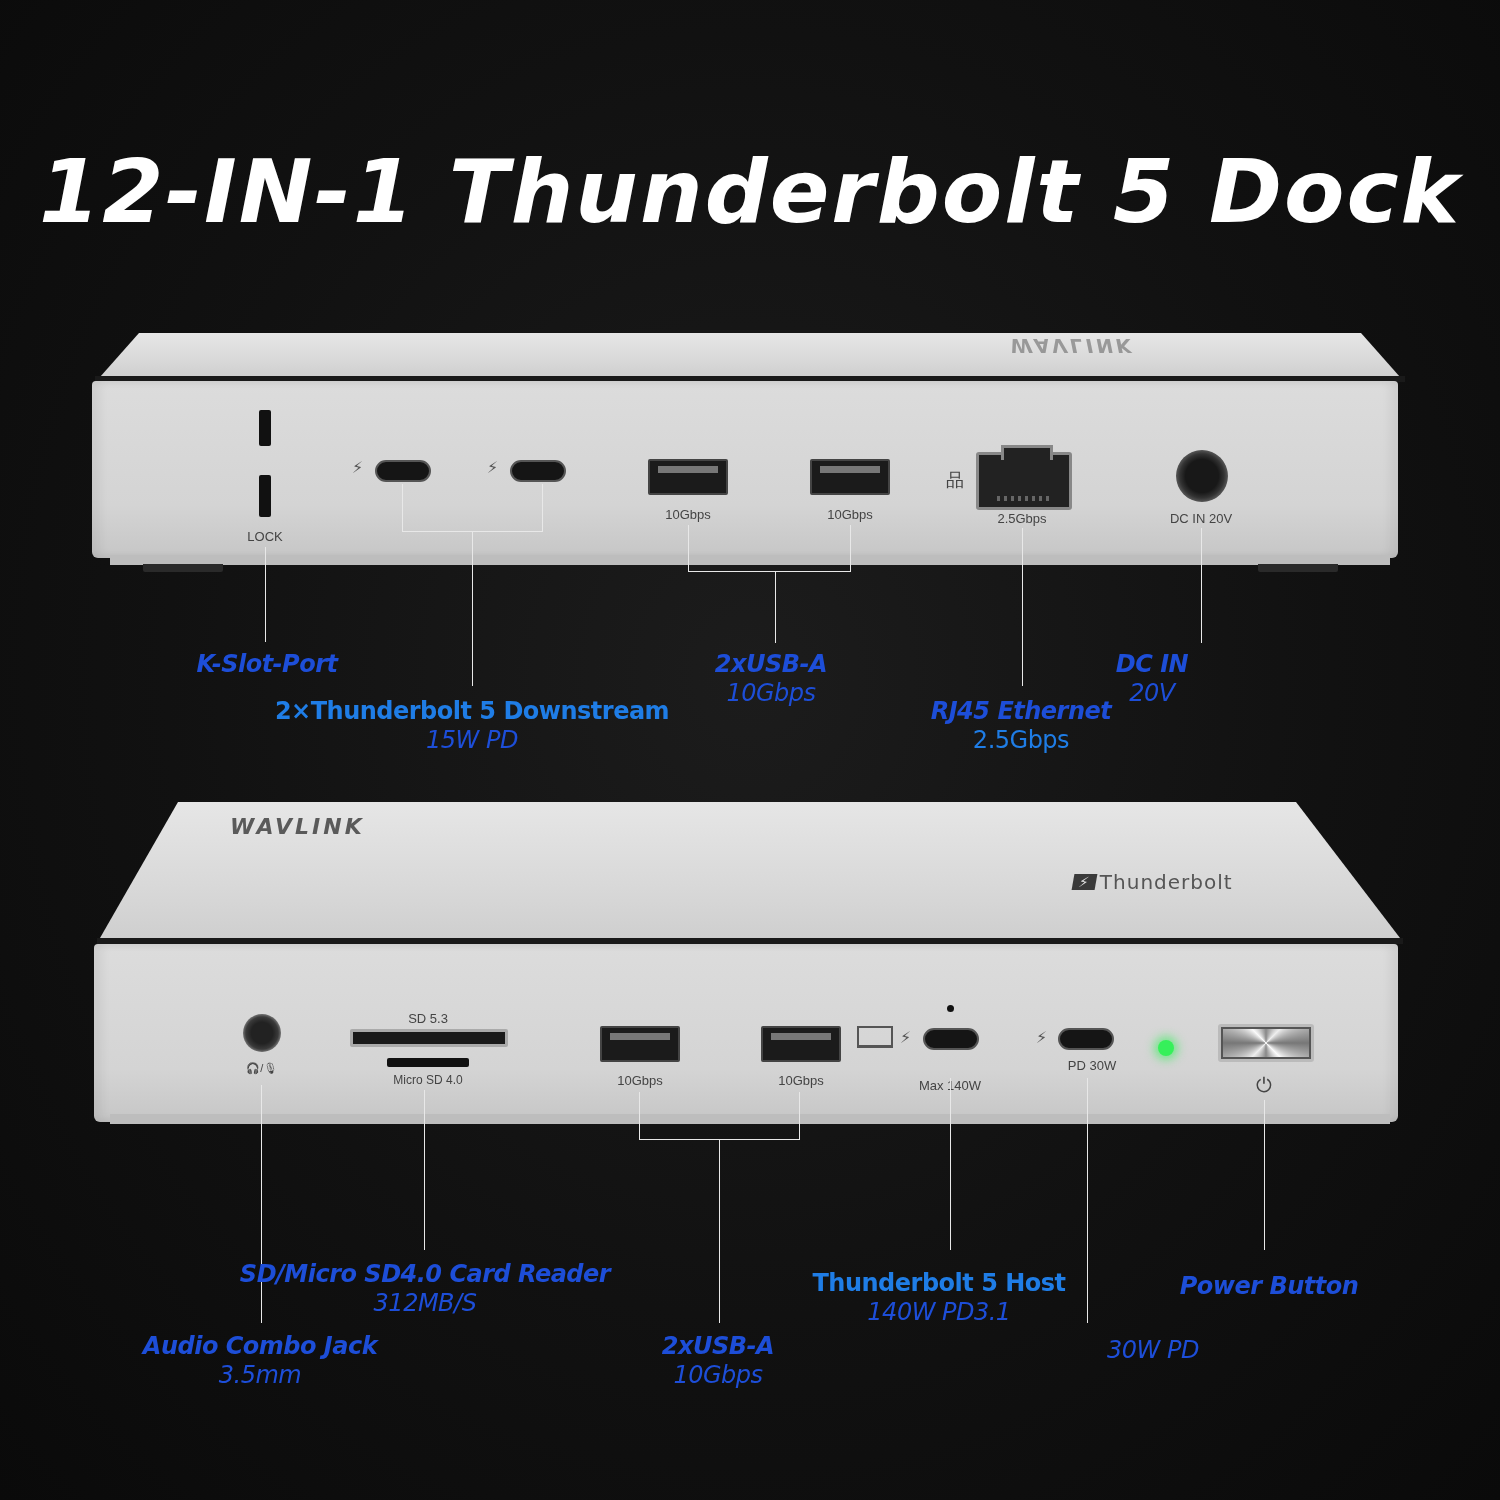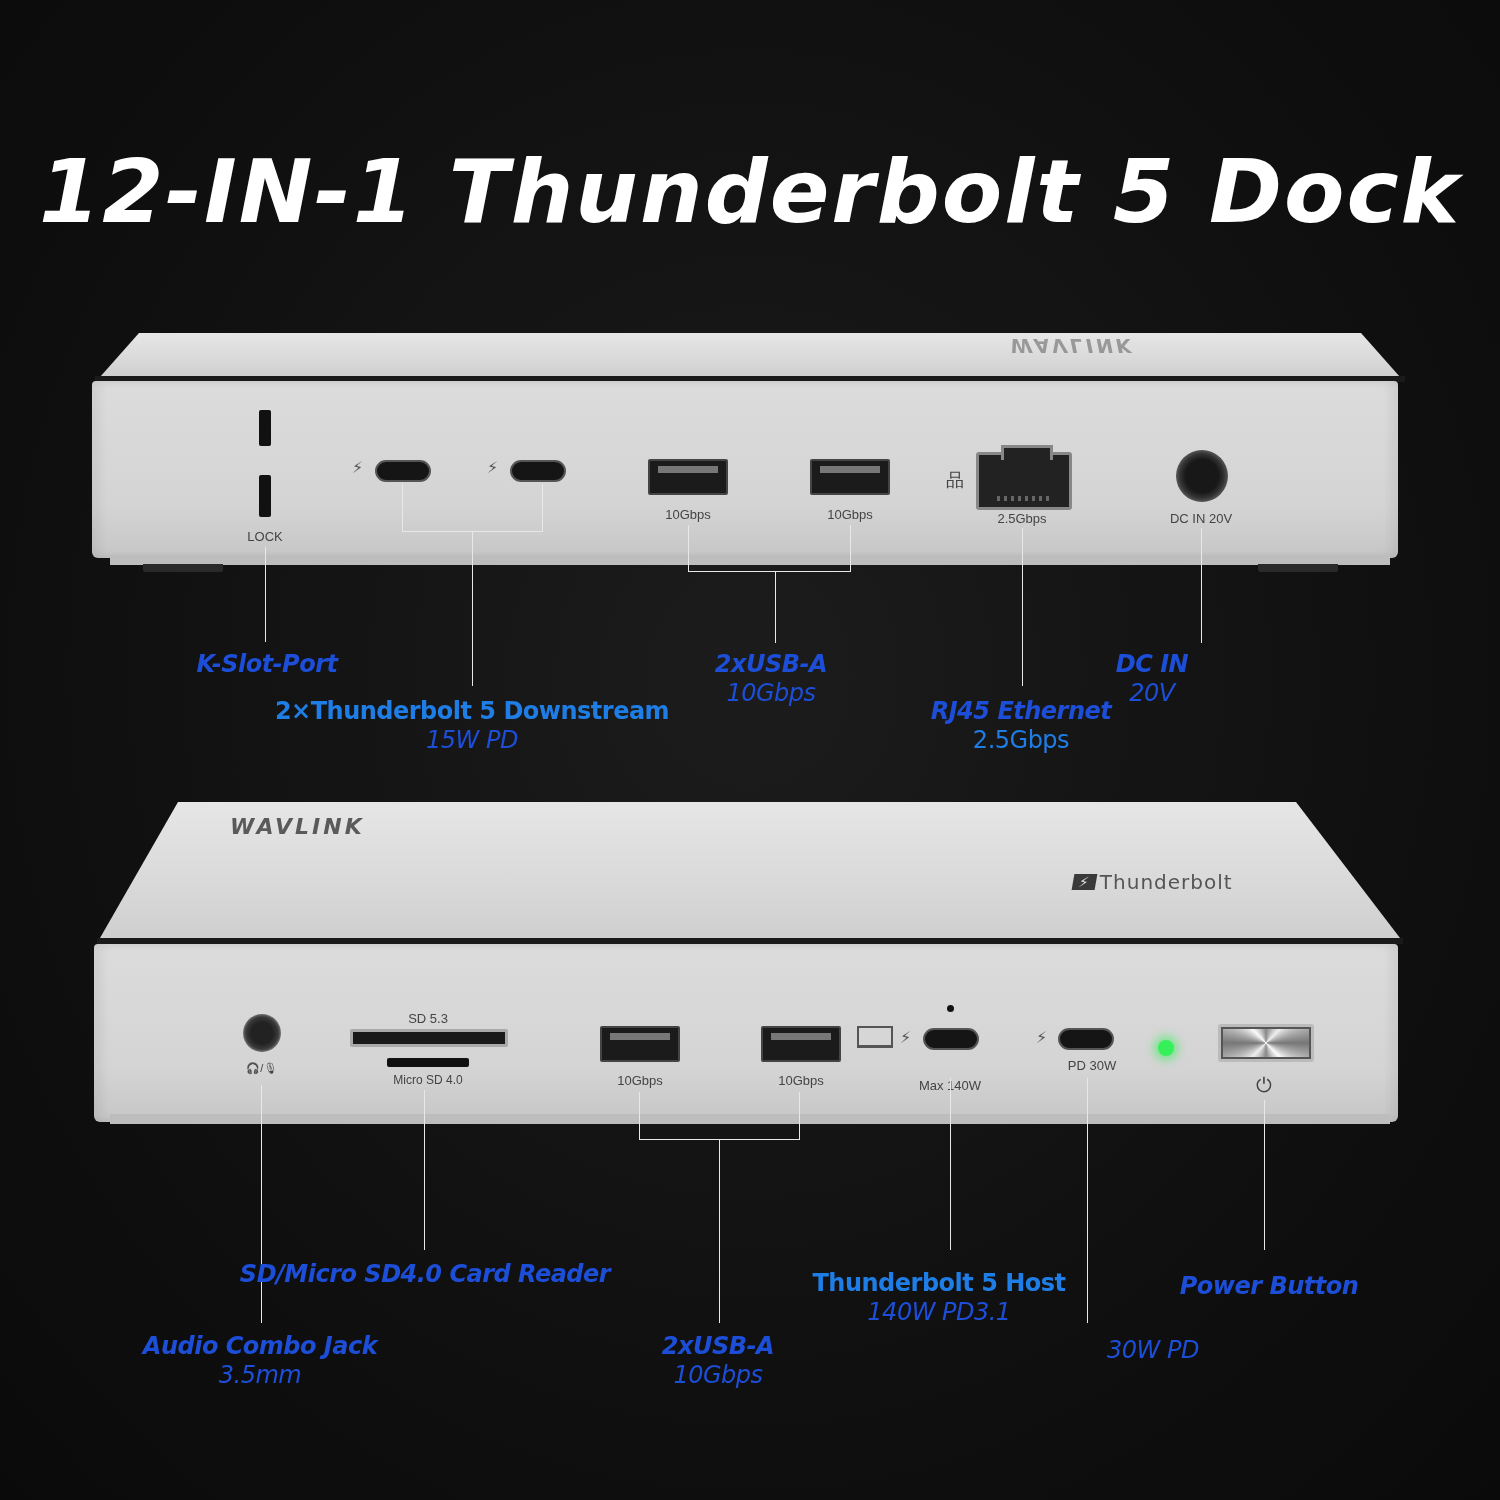--- a/index.html
+++ b/index.html
@@ -228,20 +228,21 @@
 <div class="vline" style="left:639px; top:1092px; height:47px;"></div>
 <div class="vline" style="left:799px; top:1092px; height:47px;"></div>
 <div class="hline" style="left:639px; top:1139px; width:161px;"></div>
 <div class="vline" style="left:719px; top:1139px; height:184px;"></div>
 <div class="vline" style="left:950px; top:1078px; height:172px;"></div>
 <div class="vline" style="left:1087px; top:1078px; height:245px;"></div>
 <div class="vline" style="left:1264px; top:1100px; height:150px;"></div>
 
 <div class="callout" style="left:425px; top:1260px;">
   <span class="c-head white">SD/Micro SD4.0 Card Reader</span>
+  <span class="c-sub white">312MB/S</span>
 </div>
 <div class="callout" style="left:260px; top:1332px;">
   <span class="c-head white">Audio Combo Jack</span>
   <span class="c-sub white">3.5mm</span>
 </div>
 <div class="callout" style="left:718px; top:1332px;">
   <span class="c-head white">2xUSB-A</span>
   <span class="c-sub white">10Gbps</span>
 </div>
 <div class="callout" style="left:939px; top:1269px;">

